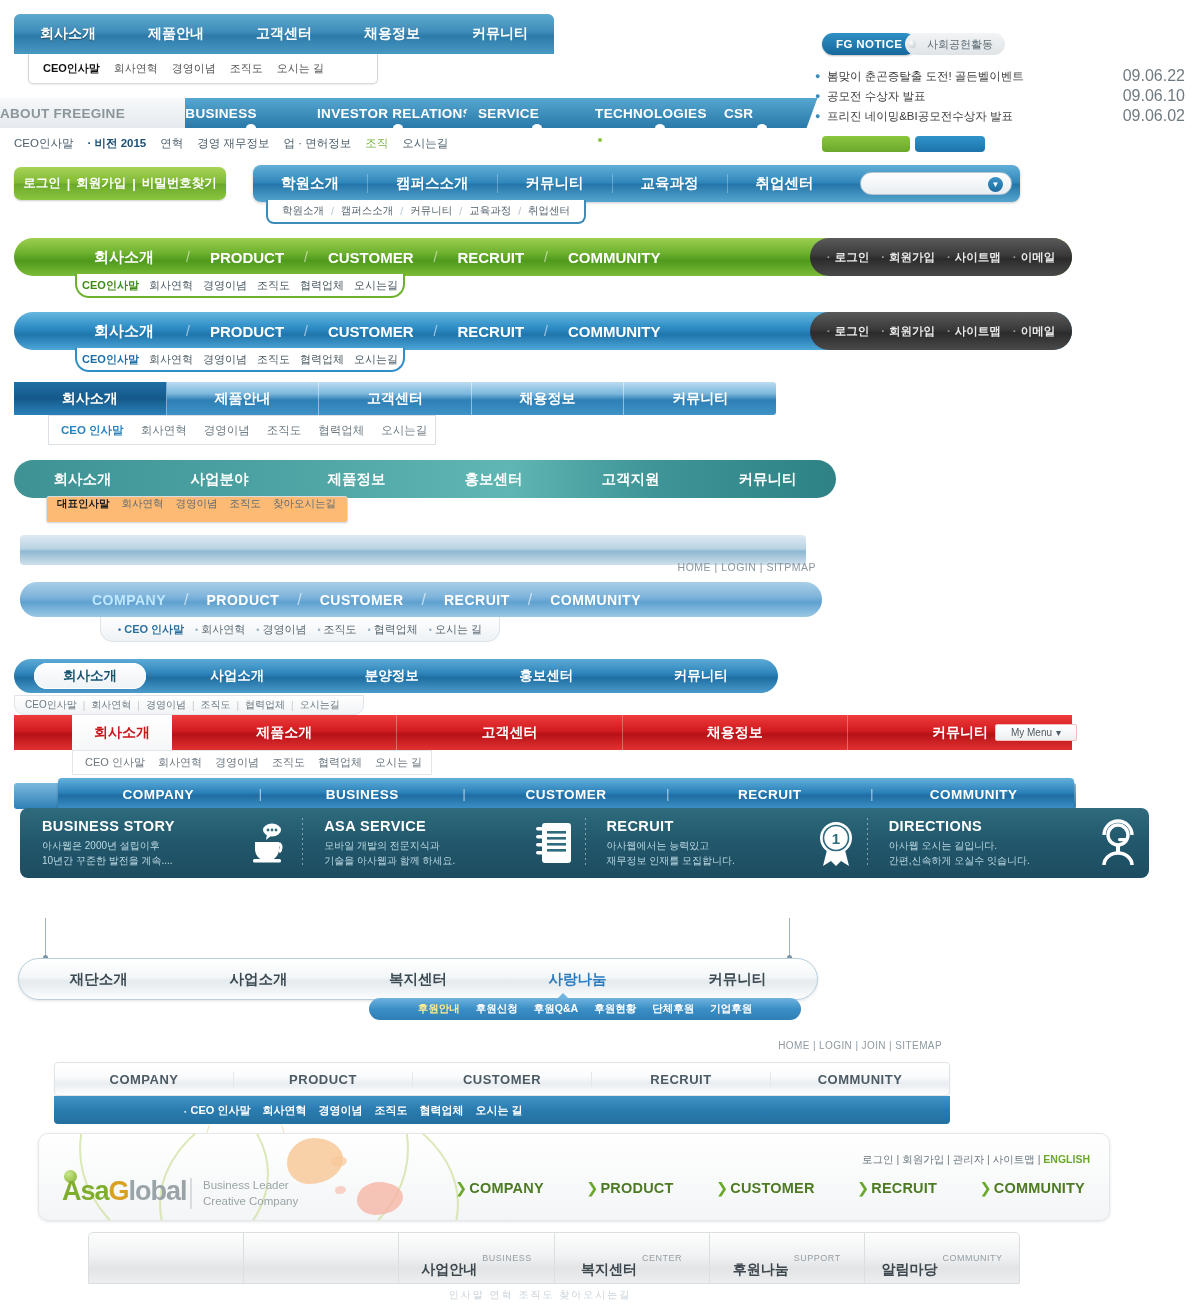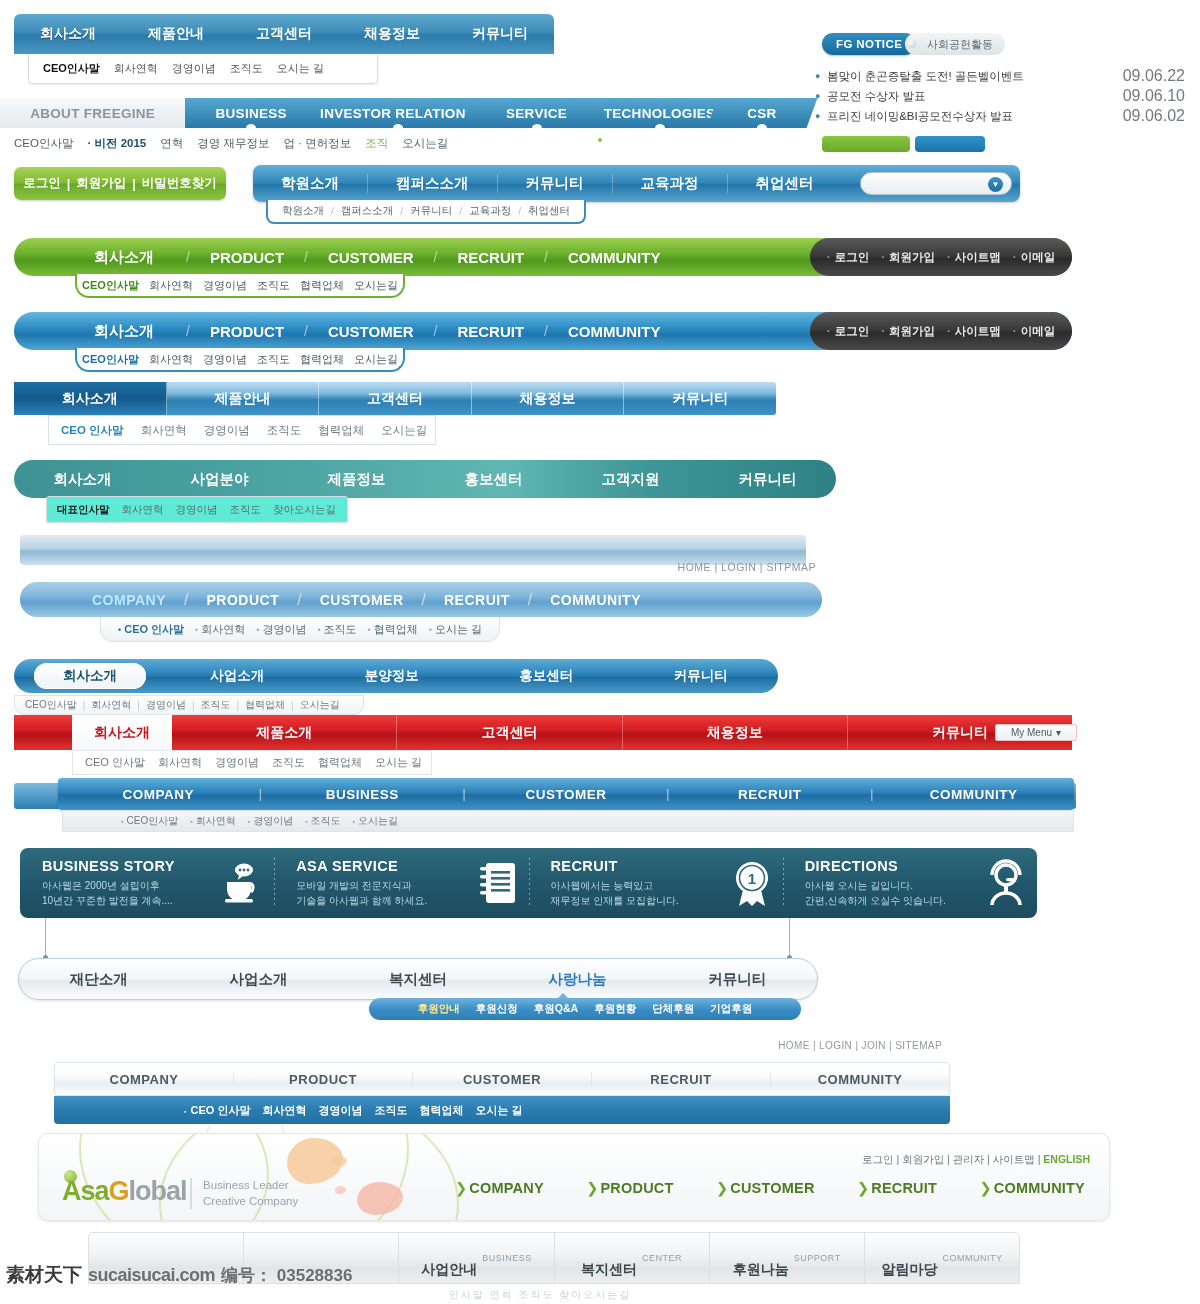--- a/index.html
+++ b/index.html
@@ -53,21 +53,21 @@
   .fg-row .tx { flex:1; }
   .fg-row .dt { color:#6f7a80; font-size:16px; }
   .fg-btn-g { left:822px; top:136px; width:88px; height:16px; border-radius:4px;
     background:linear-gradient(to bottom,#8cc63f,#6aa82c); }
   .fg-btn-b { left:915px; top:136px; width:70px; height:16px; border-radius:4px;
     background:linear-gradient(to bottom,#2f93c9,#1c74ab); }
 
   
   .nav2 { left:0px; top:98px; width:800px; height:30px; display:flex; }
   .nav2 .seg { position:relative; height:30px; display:flex; align-items:center;
-     justify-content:center; color:#fff; font-size:13.5px; font-weight:bold; letter-spacing:.3px;}
+     color:#fff; font-size:13.5px; font-weight:bold; letter-spacing:.3px;}
   .nav2 .seg.first { background:linear-gradient(to bottom,#f7f9fa,#e5eaee);
      color:#8b969c; width:190px; border-radius:0 0 0 0; }
   .nav2 .seg.bl { background:linear-gradient(to bottom,#55a6d0,#2a79a9); }
   .nav2 .sk { position:absolute; right:-12px; top:0; width:24px; height:30px;
      background:inherit; transform:skewX(-20deg); }
   .nav2 .notch { position:absolute; bottom:-4px; left:50%; margin-left:-5px;
      width:10px;height:8px;background:#fff;border-radius:50%; }
   .nav2sub { left:14px; top:130px; width:560px; height:26px; display:flex;
      align-items:center; gap:14px; font-size:11.5px; color:#4b5e6a; }
   .nav2sub .on { color:#1e4f73; font-weight:bold; }
@@ -137,22 +137,22 @@
      border:1px solid #dbe1e6; display:flex; align-items:center; gap:17px;
      padding-left:12px; font-size:11.5px; color:#6e7b84; }
   .blocknavsub .on { color:#2a82bb; font-weight:bold; }
 
   
   .tealnav { left:14px; top:460px; width:822px; height:38px; border-radius:19px;
      background:linear-gradient(to right,#3f9294 0%,#4ea5a4 35%,#5fb6b2 60%,#3e9496 78%,#2e8285 100%);
      display:flex; align-items:center; }
   .tealnav .it { flex:1; text-align:center; color:#fff; font-size:14.5px; font-weight:bold; }
   .tealnav .it.last { position:relative; }
-  .tealsub { left:46px; top:496px; width:302px; height:27px; background:#5eead4;
-     border:1px solid #d7dde1; border-radius:3px; display:flex; align-items:center;
+  .tealsub { left:46px; top:496px; width:302px; height:27px; background:#fdba74;
+     border:1px solid #d7dde1; border-radius:3px; display:flex; 
      gap:12px; padding-left:10px; font-size:10.5px; color:#5c6b73; box-shadow:0 1px 2px rgba(0,0,0,.08);}
   .tealsub .on { color:#1d1d1d; font-weight:bold; }
 
   
   .blankbar { left:20px; top:535px; width:786px; height:30px; border-radius:4px;
      background:linear-gradient(to bottom,#dfeaf2 0%,#b9d3e4 45%,#8fb9d2 55%,#cfe0ec 100%); }
   .hlinks { left:640px; top:561px; width:176px; text-align:right;
      font-size:10.5px; color:#8a969e; letter-spacing:.5px; }
 
   
@@ -215,21 +215,21 @@
   .ribbon .it { flex:1; text-align:center; color:#fff; font-size:13.5px;
      font-weight:bold; letter-spacing:.5px; }
   .ribbon .bar { color:rgba(255,255,255,.65); font-size:12px; }
   .ribbonsub { left:62px; top:810px; width:1012px; height:22px;
      background:linear-gradient(to bottom,#f4f6f8,#e4e9ed); border:1px solid #dfe4e8;
      display:flex; align-items:center; gap:12px; padding-left:58px;
      font-size:10px; color:#6d7980; }
   .ribbonsub span:before { content:"\25AA"; margin-right:3px; color:#8fa4b1; font-size:7px; }
 
   
-  .panel { left:20px; top:848px; width:1017px; height:70px; border-radius:8px;
+  .panel { left:20px; top:808px; width:1129px; height:70px; border-radius:8px;
      background:linear-gradient(to bottom,#2e6b7d 0%,#22576b 50%,#1d4c60 100%);
      display:flex; align-items:stretch; overflow:hidden; }
   .panel .cell { flex:1; display:flex; align-items:center; padding-left:22px;
      position:relative; }
   .panel .cell + .cell:before { content:""; position:absolute; left:0; top:10px;
      bottom:10px; width:1px;
      background:repeating-linear-gradient(to bottom,rgba(255,255,255,.45) 0 2px,transparent 2px 5px); }
   .panel .txt { flex:1; }
   .panel .t { color:#ffffff; font-size:14.5px; font-weight:bold; letter-spacing:.4px; margin-bottom:5px; }
   .panel .d { color:#bcd9e3; font-size:10px; line-height:1.45; }
@@ -765,19 +765,14 @@
       <span class="kr">후원나눔</span>
       <span class="en">SUPPORT</span>
     </div>
     <div class="cell">
       <span class="kr">알림마당</span>
       <span class="en">COMMUNITY</span>
     </div>
   </div>
   <div class="abs botfaint">인사말 연혁 조직도 찾아오시는길</div>
 
-  <div class="abs wm">
-    <span class="cn">素材天下</span>
-    <span class="dm">sucaisucai.com</span>
-    <span class="no">编号： 03528836</span>
-  </div>
 
 </div>
 
 </body></html>

